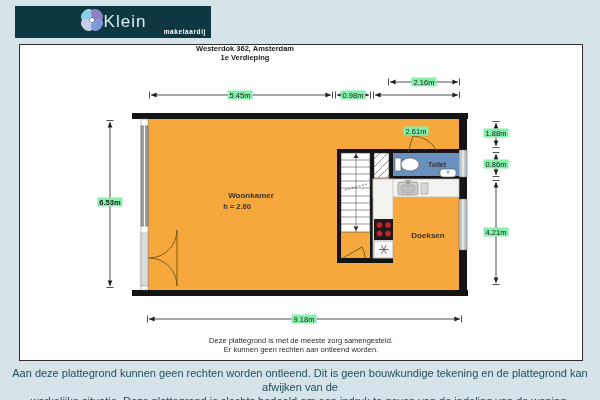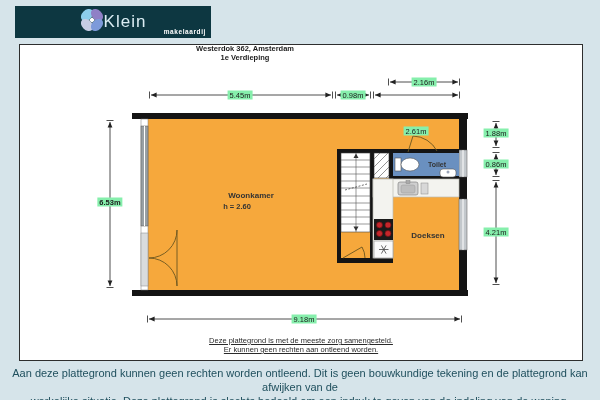--- a/index.html
+++ b/index.html
@@ -29,21 +29,21 @@
     background:#ffffff;border:1px solid #2e2e2e;box-sizing:border-box;
   }
   .plan-svg{position:absolute;left:0;top:0;width:600px;height:400px;pointer-events:none;}
   
   .ttl{
     position:absolute;left:19px;width:452px;text-align:center;
     font-size:7.5px;font-weight:bold;color:#1c1c1c;line-height:8px;
   }
   .foot{
     position:absolute;left:19px;width:564px;text-align:center;
-    font-size:7.5px;color:#2a2a2a;line-height:8px;text-decoration:underline;
+    font-size:7.5px;color:#2a2a2a;line-height:8px;
   }
   .dim{
     position:absolute;transform:translate(-50%,-50%);
     background:#86efac;padding:0 2px;
     font-size:7.5px;color:#1c1c1c;white-space:nowrap;line-height:9px;
   }
   .room{
     position:absolute;transform:translate(-50%,-50%);
     font-weight:bold;color:#343434;white-space:nowrap;
   }

